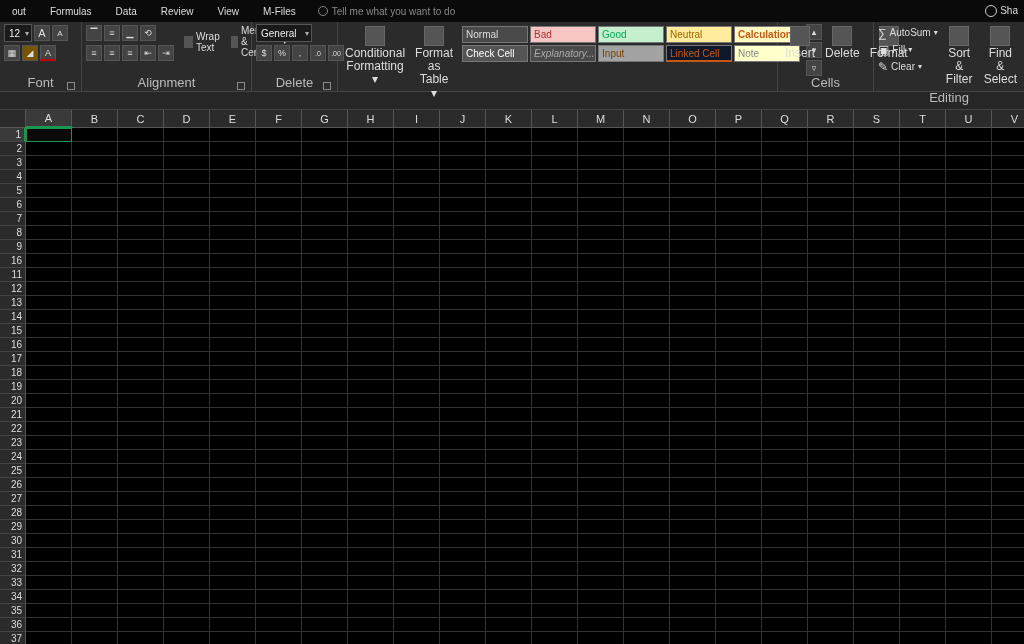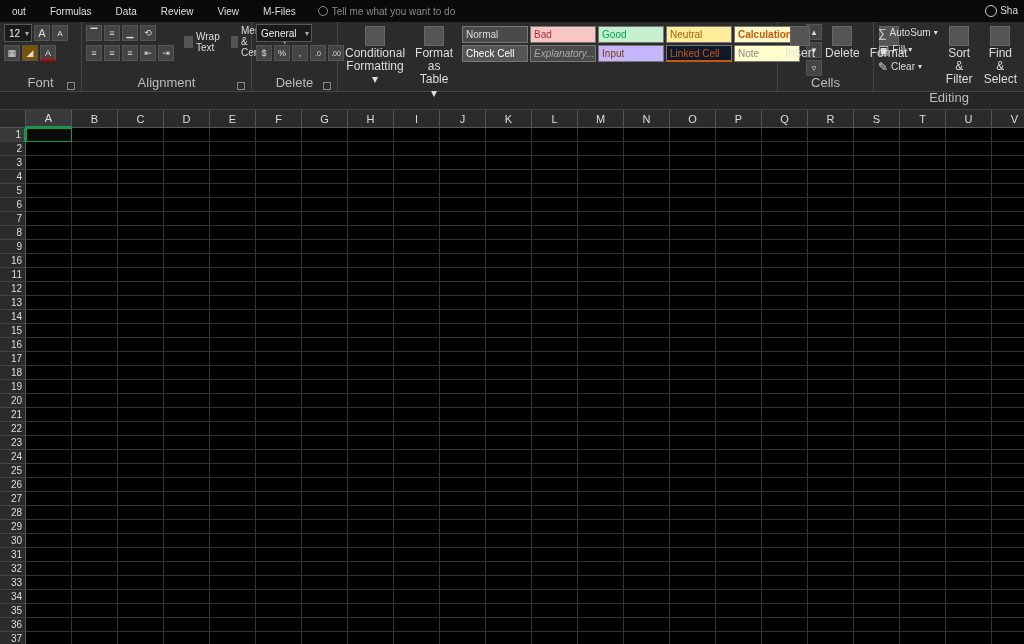--- a/index.html
+++ b/index.html
@@ -32,21 +32,21 @@
 
 .stylesgal { display:grid; grid-template-columns: repeat(5, 66px); grid-auto-rows:17px; gap:2px; padding:2px;}
 .stylecell { border:1px solid #777; font-size:10px; display:flex; align-items:center; padding:0 3px; cursor:pointer;}
 .sc-normal{ background:#4a4a4a; color:#ddd;}
 .sc-bad{ background:#f7c6c5; color:#a33;text-align:center;}
 .sc-good{ background:#c6efce; color:#0a5;}
 .sc-neutral{ background:#ffeb9c; color:#9c6500;}
 .sc-calc{ background:#fef9c3; color:#c65911; font-weight:bold;}
 .sc-check{ background:#555; color:#fff;}
 .sc-expl{ background:#4a4a4a; color:#aaa; font-style:italic;}
-.sc-input{ background:#c4b5fd; color:#7f3f00;}
+.sc-input{ background:#a3a3a3; color:#7f3f00;}
 .sc-linked{ background:#0f172a; color:#c65911; border-bottom:2px solid #c65911;}
 .sc-note{ background:#ffffcc; color:#888;}
 
 .editing .erow{ display:flex; align-items:center; gap:3px; font-size:10px; height:17px;}
 .editing .sig{ font-size:12px;}
 
 
 .fxspacer{ height:18px; background:#262626; border-bottom:1px solid #444;}
 
 

